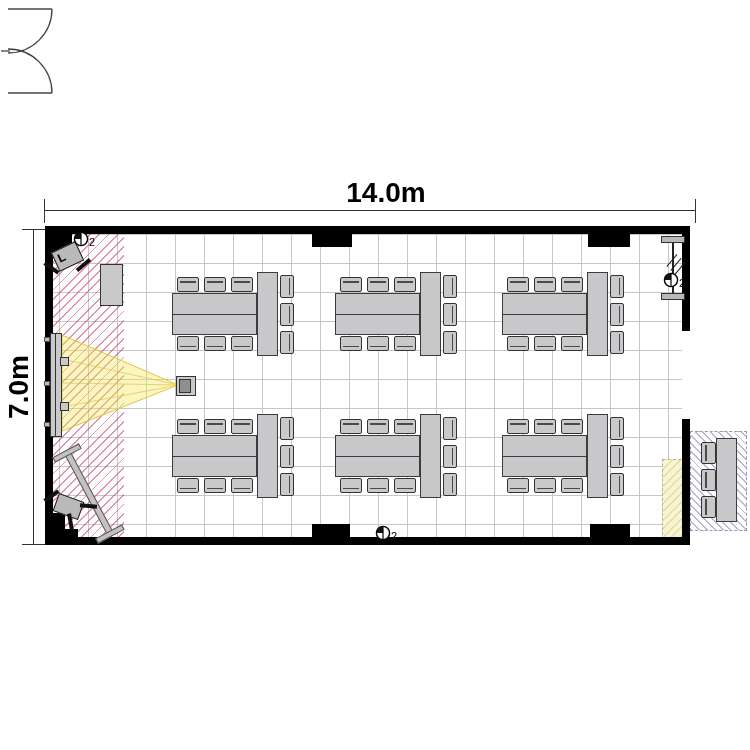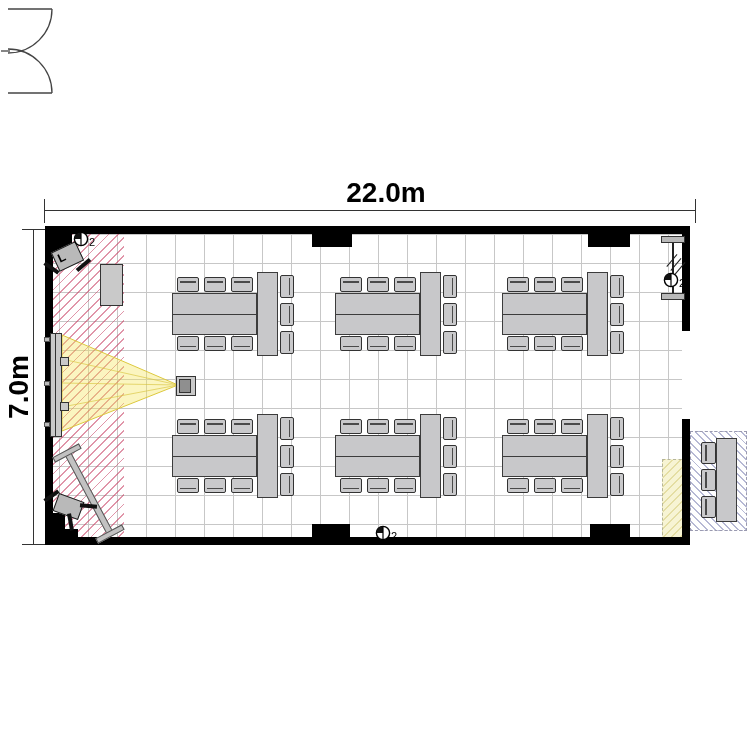--- a/index.html
+++ b/index.html
@@ -32,21 +32,21 @@
   .fix{position:absolute;background:#c9c9c9;border:1px solid #333;box-sizing:border-box;}
   .sym-label{position:absolute;font-size:11px;color:#000;}
   .spk{position:absolute;background:#b9b9b9;border:1.3px solid #1a1a1a;box-sizing:border-box;}
   .leg{position:absolute;background:#111;}
   .bar{position:absolute;background:#c2c2c2;border:1px solid #555;box-sizing:border-box;}
 </style>
 </head>
 <body>
 
 <div id="canvas">
-  <div id="dim-w" class="dim-label" style="left: 386px; top: 193px;">22.0m</div>
+  <div id="dim-w" class="dim-label" style="left: 386px; top: 193px;">14.0m</div>
   <div id="dim-h" class="dim-label" style="left: 19px; top: 387px;">7.0m</div>
   <div id="plan">
       <div class="dim-line" style="left: 45px; top: 210px; width: 651px; height: 1px;"></div>
       <div class="dim-line" style="left: 44px; top: 199px; width: 1.3px; height: 24px;"></div>
       <div class="dim-line" style="left: 695px; top: 199px; width: 1.3px; height: 24px;"></div>
       <div class="dim-line" style="left: 33px; top: 230px; width: 1px; height: 315px;"></div>
       <div class="dim-line" style="left: 22px; top: 229px; width: 24px; height: 1.3px;"></div>
       <div class="dim-line" style="left: 22px; top: 544px; width: 24px; height: 1.3px;"></div>
       <div class="grid" style="left: 53px; top: 234px; width: 629px; height: 303px;"></div>
       <div class="hatch-pink" style="left: 53px; top: 234px; width: 71px; height: 303px;"></div>

